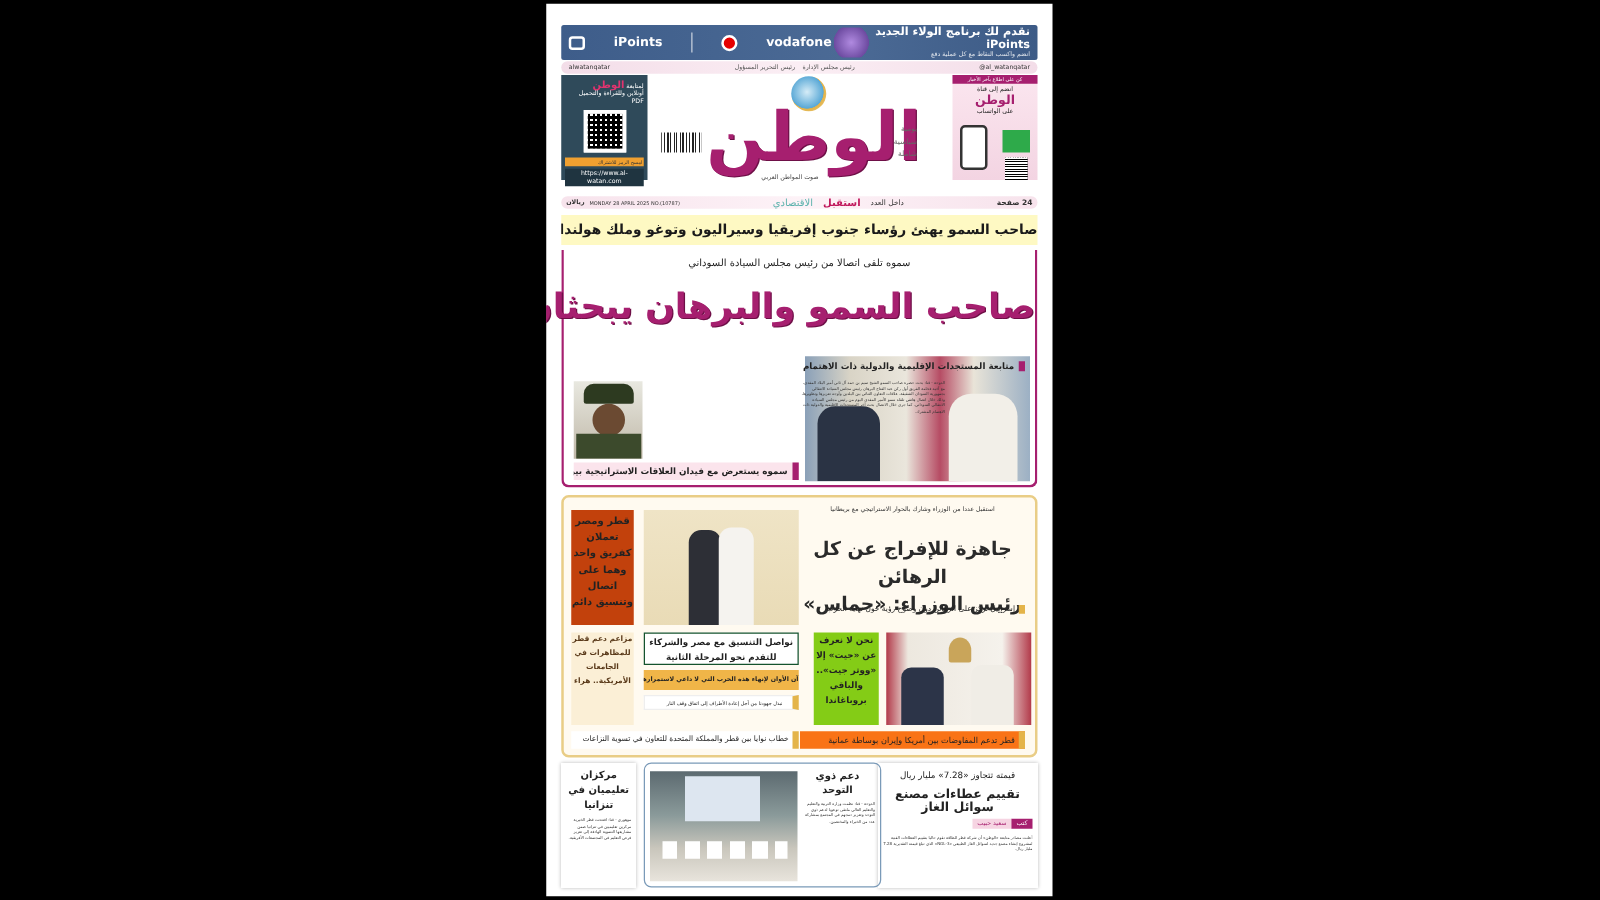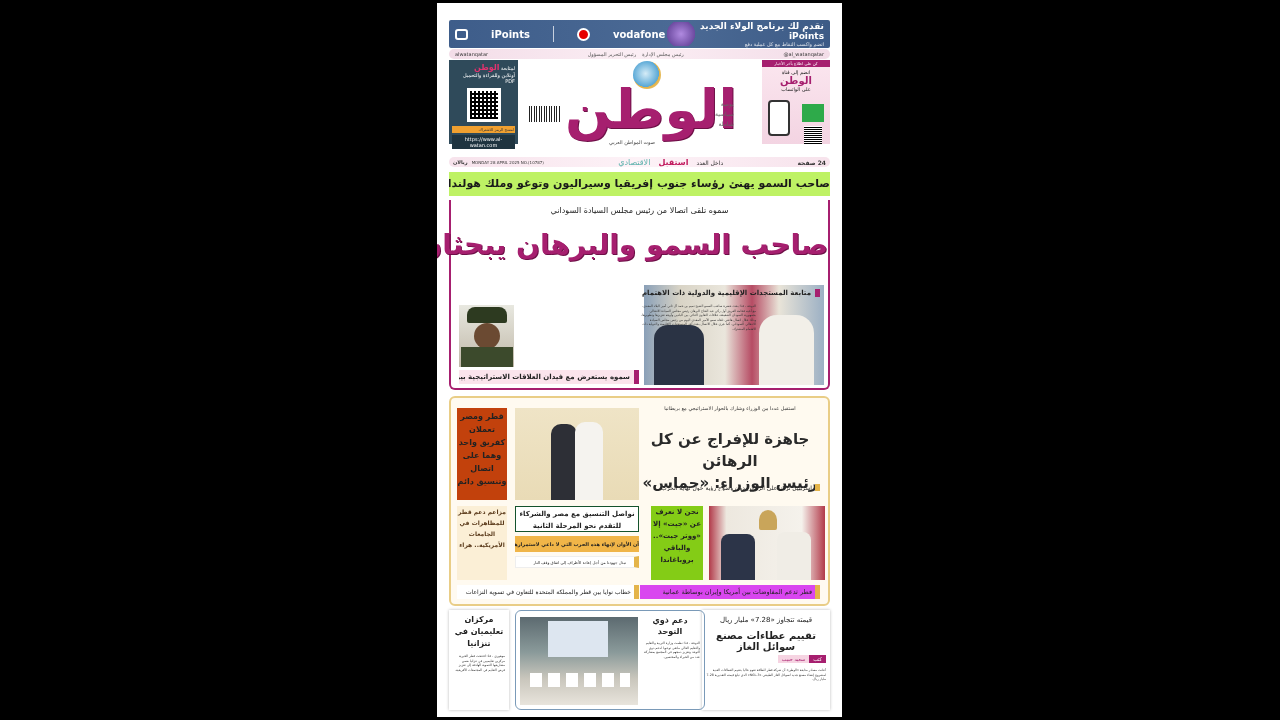--- a/index.html
+++ b/index.html
@@ -68,21 +68,21 @@
     background: linear-gradient(90deg,#f7e3ec,#fdf2f7,#f7e3ec); border-radius: 5px;
     display: flex; align-items: center; justify-content: space-between; padding: 0 4px; font-size: 5px; color: #333;
   }
   .mh-bottom .sections { direction: rtl; display: flex; gap: 8px; align-items: center; }
   .mh-bottom .sport { color: #c0185c; font-weight: bold; font-size: 8px; }
   .mh-bottom .econ { color: #5bb2ac; font-size: 8px; }
   .mh-bottom .pages { font-weight: bold; font-size: 6px; }
 
   .ticker {
     position: absolute; left: 12px; top: 169px; width: 381px; height: 24px;
-    background: #bef264; direction: rtl; text-align: left; font-size: 11px; font-weight: bold;
+    background: #fef9c3; direction: rtl; text-align: left; font-size: 11px; font-weight: bold;
     color: #1a1a1a; line-height: 24px; white-space: nowrap; overflow: hidden;
   }
   .lead-box {
     position: absolute; left: 12px; top: 197px; width: 381px; height: 190px;
     border-left: 2px solid #a61f6f; border-right: 2px solid #a61f6f; border-bottom: 2px solid #a61f6f;
     border-radius: 0 0 6px 6px;
   }
   .kicker { position: absolute; top: 6px; width: 100%; text-align: center; direction: rtl; font-size: 8px; color: #222; }
   .main-head { position: absolute; top: 28px; width: 100%; text-align: center; direction: rtl;
                font-size: 28px; font-weight: 900; color: #a61f6f; white-space: nowrap; letter-spacing: -1px;
@@ -116,21 +116,21 @@
   .photo-shake .b { position: absolute; left: 60px; top: 14px; width: 28px; height: 78px; background: #f5f3ef; border-radius: 10px 10px 0 0; }
   .side-l { position: absolute; left: 6px; top: 10px; width: 50px; height: 92px; background: #c2410c; direction: rtl; text-align: center;
             font-size: 8px; font-weight: bold; line-height: 13px; color: #222; padding-top: 2px; }
   .photo-iran { left: 258px; top: 108px; width: 116px; height: 74px;
     background: linear-gradient(90deg,#b23a4a 0%,#ede8df 15%,#f5f2ec 80%,#b23a4a 100%); }
   .photo-iran .a { position: absolute; left: 12px; top: 28px; width: 34px; height: 46px; background: #2c3448; border-radius: 8px 8px 0 0; }
   .photo-iran .b { position: absolute; right: 14px; top: 26px; width: 34px; height: 48px; background: #f0ede6; border-radius: 8px 8px 0 0; }
   .photo-iran .logo2 { position: absolute; left: 50px; top: 4px; width: 18px; height: 20px; background: #c9a55a; border-radius: 50% 50% 10% 10%; }
   .mid-quote { position: absolute; left: 200px; top: 108px; width: 52px; height: 74px; background: #84cc16; direction: rtl; text-align: center;
                font-size: 7px; font-weight: bold; line-height: 12px; color: #222; }
-  .mid-sub2 { position: absolute; right: 8px; top: 187px; width: 180px; height: 14px; background: #d946ef; direction: rtl; font-size: 6.5px; color: #222;
+  .mid-sub2 { position: absolute; right: 8px; top: 187px; width: 180px; height: 14px; background: #f97316; direction: rtl; font-size: 6.5px; color: #222;
               border-right: 5px solid #e4b44a; padding-right: 3px; line-height: 14px; white-space: nowrap; overflow: hidden; }
   .coord-box { position: absolute; left: 64px; top: 108px; width: 124px; height: 26px; border: 1px solid #14532d; background: #fff;
                direction: rtl; text-align: center; font-size: 7px; font-weight: bold; color: #222; line-height: 12px; padding-top: 1px; }
   .orange-bar { position: absolute; left: 64px; top: 138px; width: 124px; height: 16px; background: #f0b548; direction: rtl; text-align: center;
                 font-size: 5px; font-weight: bold; color: #222; line-height: 16px; white-space: nowrap; overflow: hidden; }
   .small-sub { position: absolute; left: 64px; top: 158px; width: 124px; height: 12px; background: #fff; border: 1px solid #eee; direction: rtl;
                font-size: 4px; color: #222; line-height: 11px; padding-right: 8px; white-space: nowrap; overflow: hidden; border-right: 5px solid #e4b44a; }
   .side-l2 { position: absolute; left: 6px; top: 108px; width: 50px; height: 74px; background: #fbefd6; direction: rtl; text-align: center;
              font-size: 6px; font-weight: bold; line-height: 11px; color: #5a3a1a; }
   .mid-sub3 { position: absolute; left: 6px; top: 187px; width: 182px; height: 14px; background: #fff; direction: rtl; font-size: 6px; color: #222;

